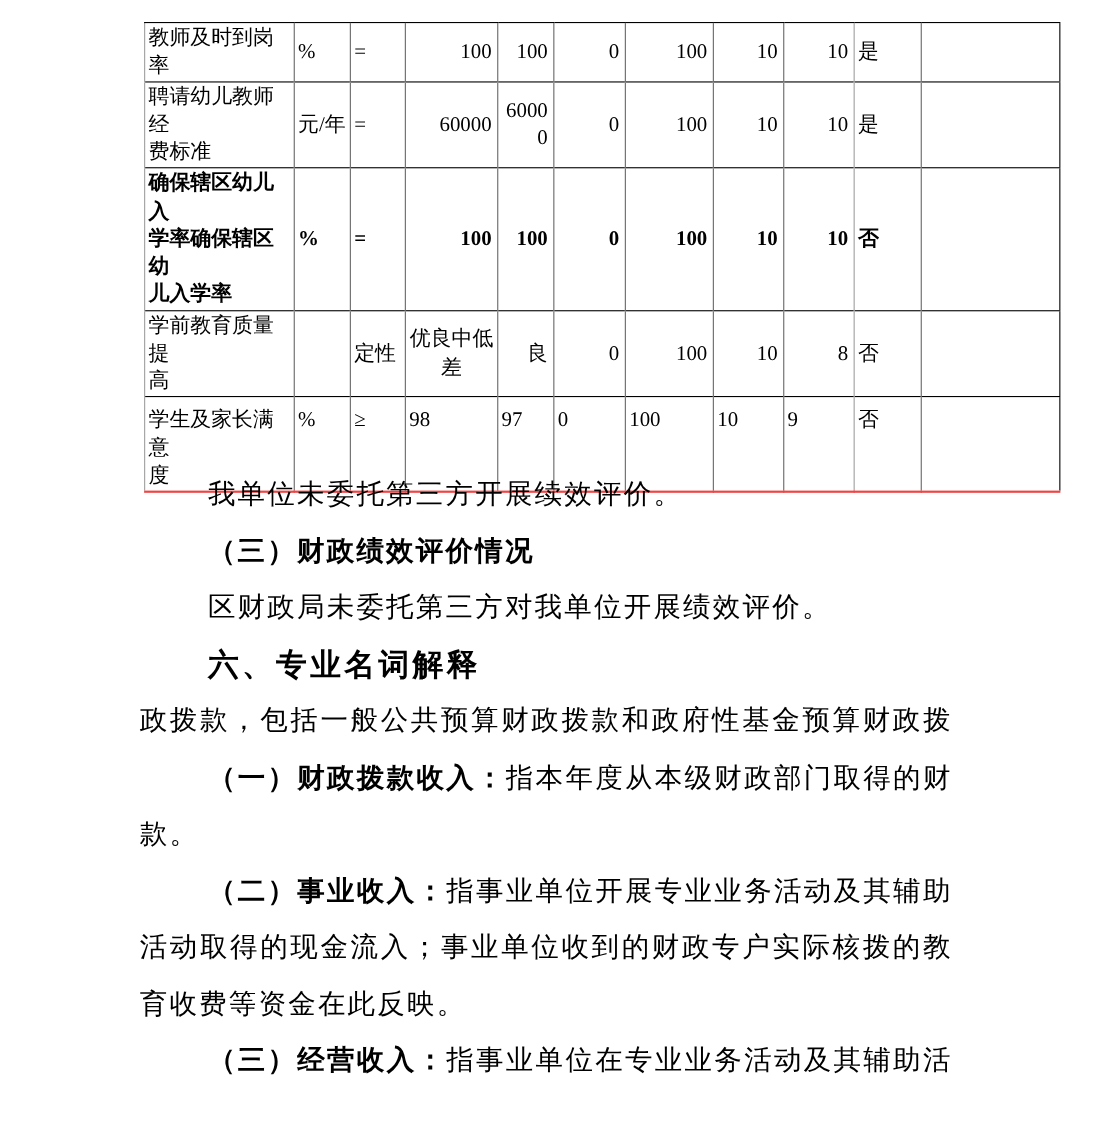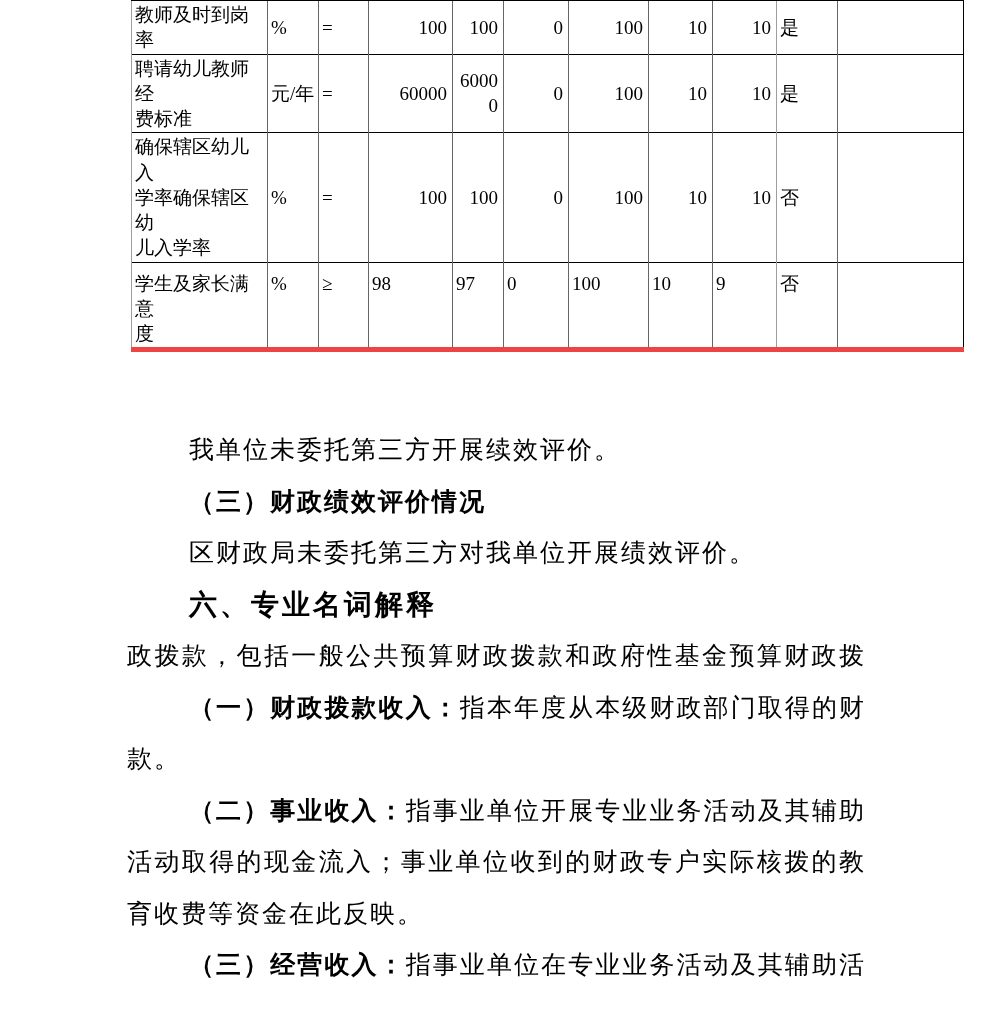--- a/index.html
+++ b/index.html
@@ -3,23 +3,23 @@
 <meta charset="utf-8">
 <style>
   html,body { margin:0; padding:0; background:#fff; }
   .page {
     position:relative; width:1000px; height:1031px; overflow:hidden;
     background:#ffffff; color:#000;
     font-family:"Liberation Serif","DejaVu Serif",serif;
   }
   
   .ptable {
-    position:absolute; left:131px; top:0; width:833px;
+    position:absolute; left:131px; top:20px; width:833px;
     border-collapse:collapse; table-layout:fixed;
-    border-right:1px solid #000; border-bottom:5px solid #ef4444;
+    border-right:1px solid #000; border-bottom:2px solid #ef4444;
   }
   .ptable td {
     border-left:1px solid #666666;
     border-top:1px solid #000000;
     font-size:19px; line-height:1.33;
     padding:1px 3px;
     vertical-align:middle;
     white-space:pre-line;
     overflow:hidden;
   }
@@ -87,32 +87,47 @@
           <td class="num">60000</td>
           <td class="num">6000
 0</td>
           <td class="num">0</td>
           <td class="num">100</td>
           <td class="num">10</td>
           <td class="num">10</td>
           <td class="vlight">是</td>
           <td></td>
         </tr>
-        <tr style="height: 87px;">
+        <tr style="height: 87px; font-weight: bold;">
           <td class="vlight">确保辖区幼儿入
 学率确保辖区幼
 儿入学率</td>
           <td>%</td>
           <td>=</td>
           <td class="num">100</td>
           <td class="num">100</td>
           <td class="num">0</td>
           <td class="num">100</td>
           <td class="num">10</td>
           <td class="num">10</td>
+          <td class="vlight">否</td>
+          <td></td>
+        </tr>
+        <tr style="height: 60px;">
+          <td class="vlight">学前教育质量提
+高</td>
+          <td></td>
+          <td>定性</td>
+          <td class="ctr">优良中低
+差</td>
+          <td class="num">良</td>
+          <td class="num">0</td>
+          <td class="num">100</td>
+          <td class="num">10</td>
+          <td class="num">8</td>
           <td class="vlight">否</td>
           <td></td>
         </tr>
         <tr class="rowlast" style="height: 53px; margin-left: 12px;">
           <td class="vlight">学生及家长满意
 度</td>
           <td>%</td>
           <td>≥</td>
           <td>98</td>
           <td>97</td>

